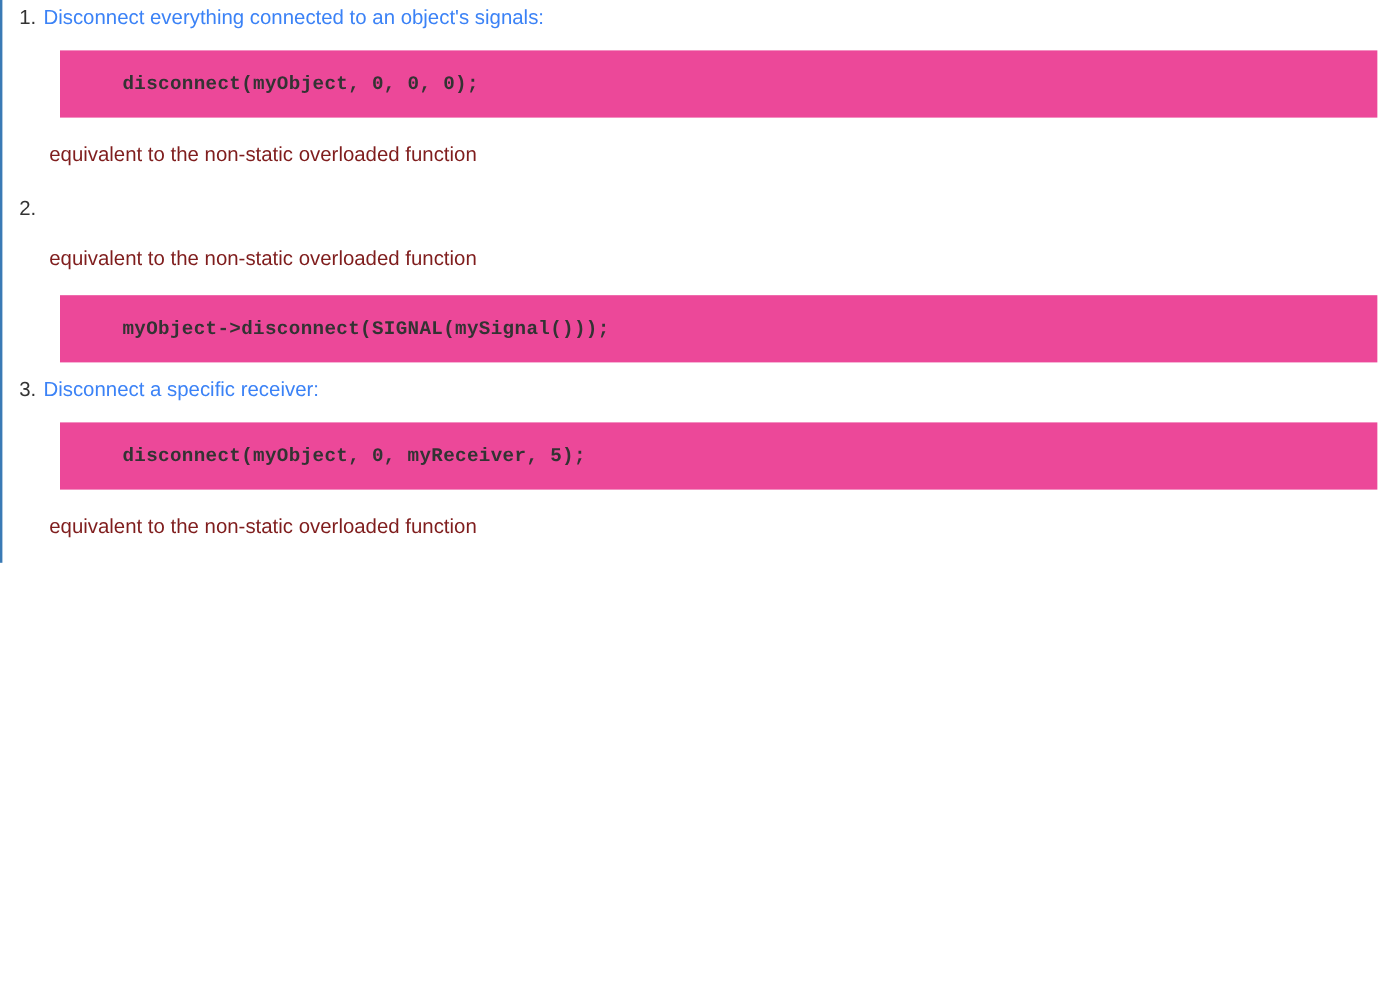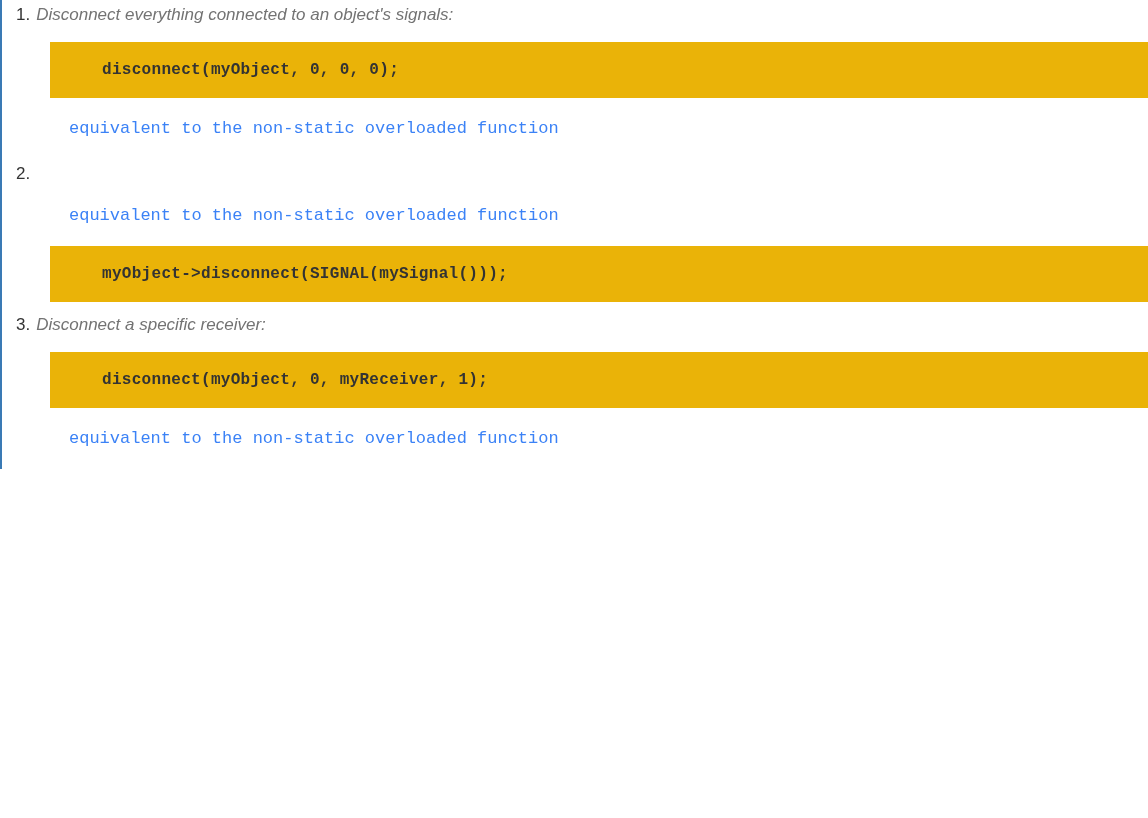--- a/index.html
+++ b/index.html
@@ -30,38 +30,36 @@
     .item-header {
       display: flex;
       align-items: baseline;
       padding: 2px 0 6px 14px;
     }
     .item-number {
       margin-right: 6px;
       color: #333;
     }
     .item-title {
-      color: #737373;
-      font-style: italic;
+      color: #3b82f6;
     }
     .code-block {
-      background: #eab308;
+      background: #ec4899;
       margin: 8px 0 8px 48px;
       padding: 16px 18px 16px 52px;
       font-family: "Courier New", Courier, monospace;
       font-size: 16px;
       font-weight: bold;
       color: #333;
       white-space: pre;
       letter-spacing: 0.3px;
     }
     .equivalent-text {
-      padding: 10px 0 10px 67px;
-      color: #3b82f6;
-      font-family: Liberation Mono, monospace;
+      padding: 10px 0 10px 39px;
+      color: #7f1d1d;
     }
   </style>
 </head>
 <body>
 
 <div class="content">
   <ol>
 
     <li class="item">
       <div class="item-header">
@@ -78,18 +76,18 @@
       </div>
       <div class="equivalent-text">equivalent to the non-static overloaded function</div>
       <div class="code-block">myObject-&gt;disconnect(SIGNAL(mySignal()));</div>
     </li>
 
     <li class="item">
       <div class="item-header">
         <span class="item-number">3.</span>
         <span class="item-title">Disconnect a specific receiver:</span>
       </div>
-      <div class="code-block">disconnect(myObject, 0, myReceiver, 1);</div>
+      <div class="code-block">disconnect(myObject, 0, myReceiver, 5);</div>
       <div class="equivalent-text">equivalent to the non-static overloaded function</div>
     </li>
 
   </ol>
 </div>
 
 </body></html>

